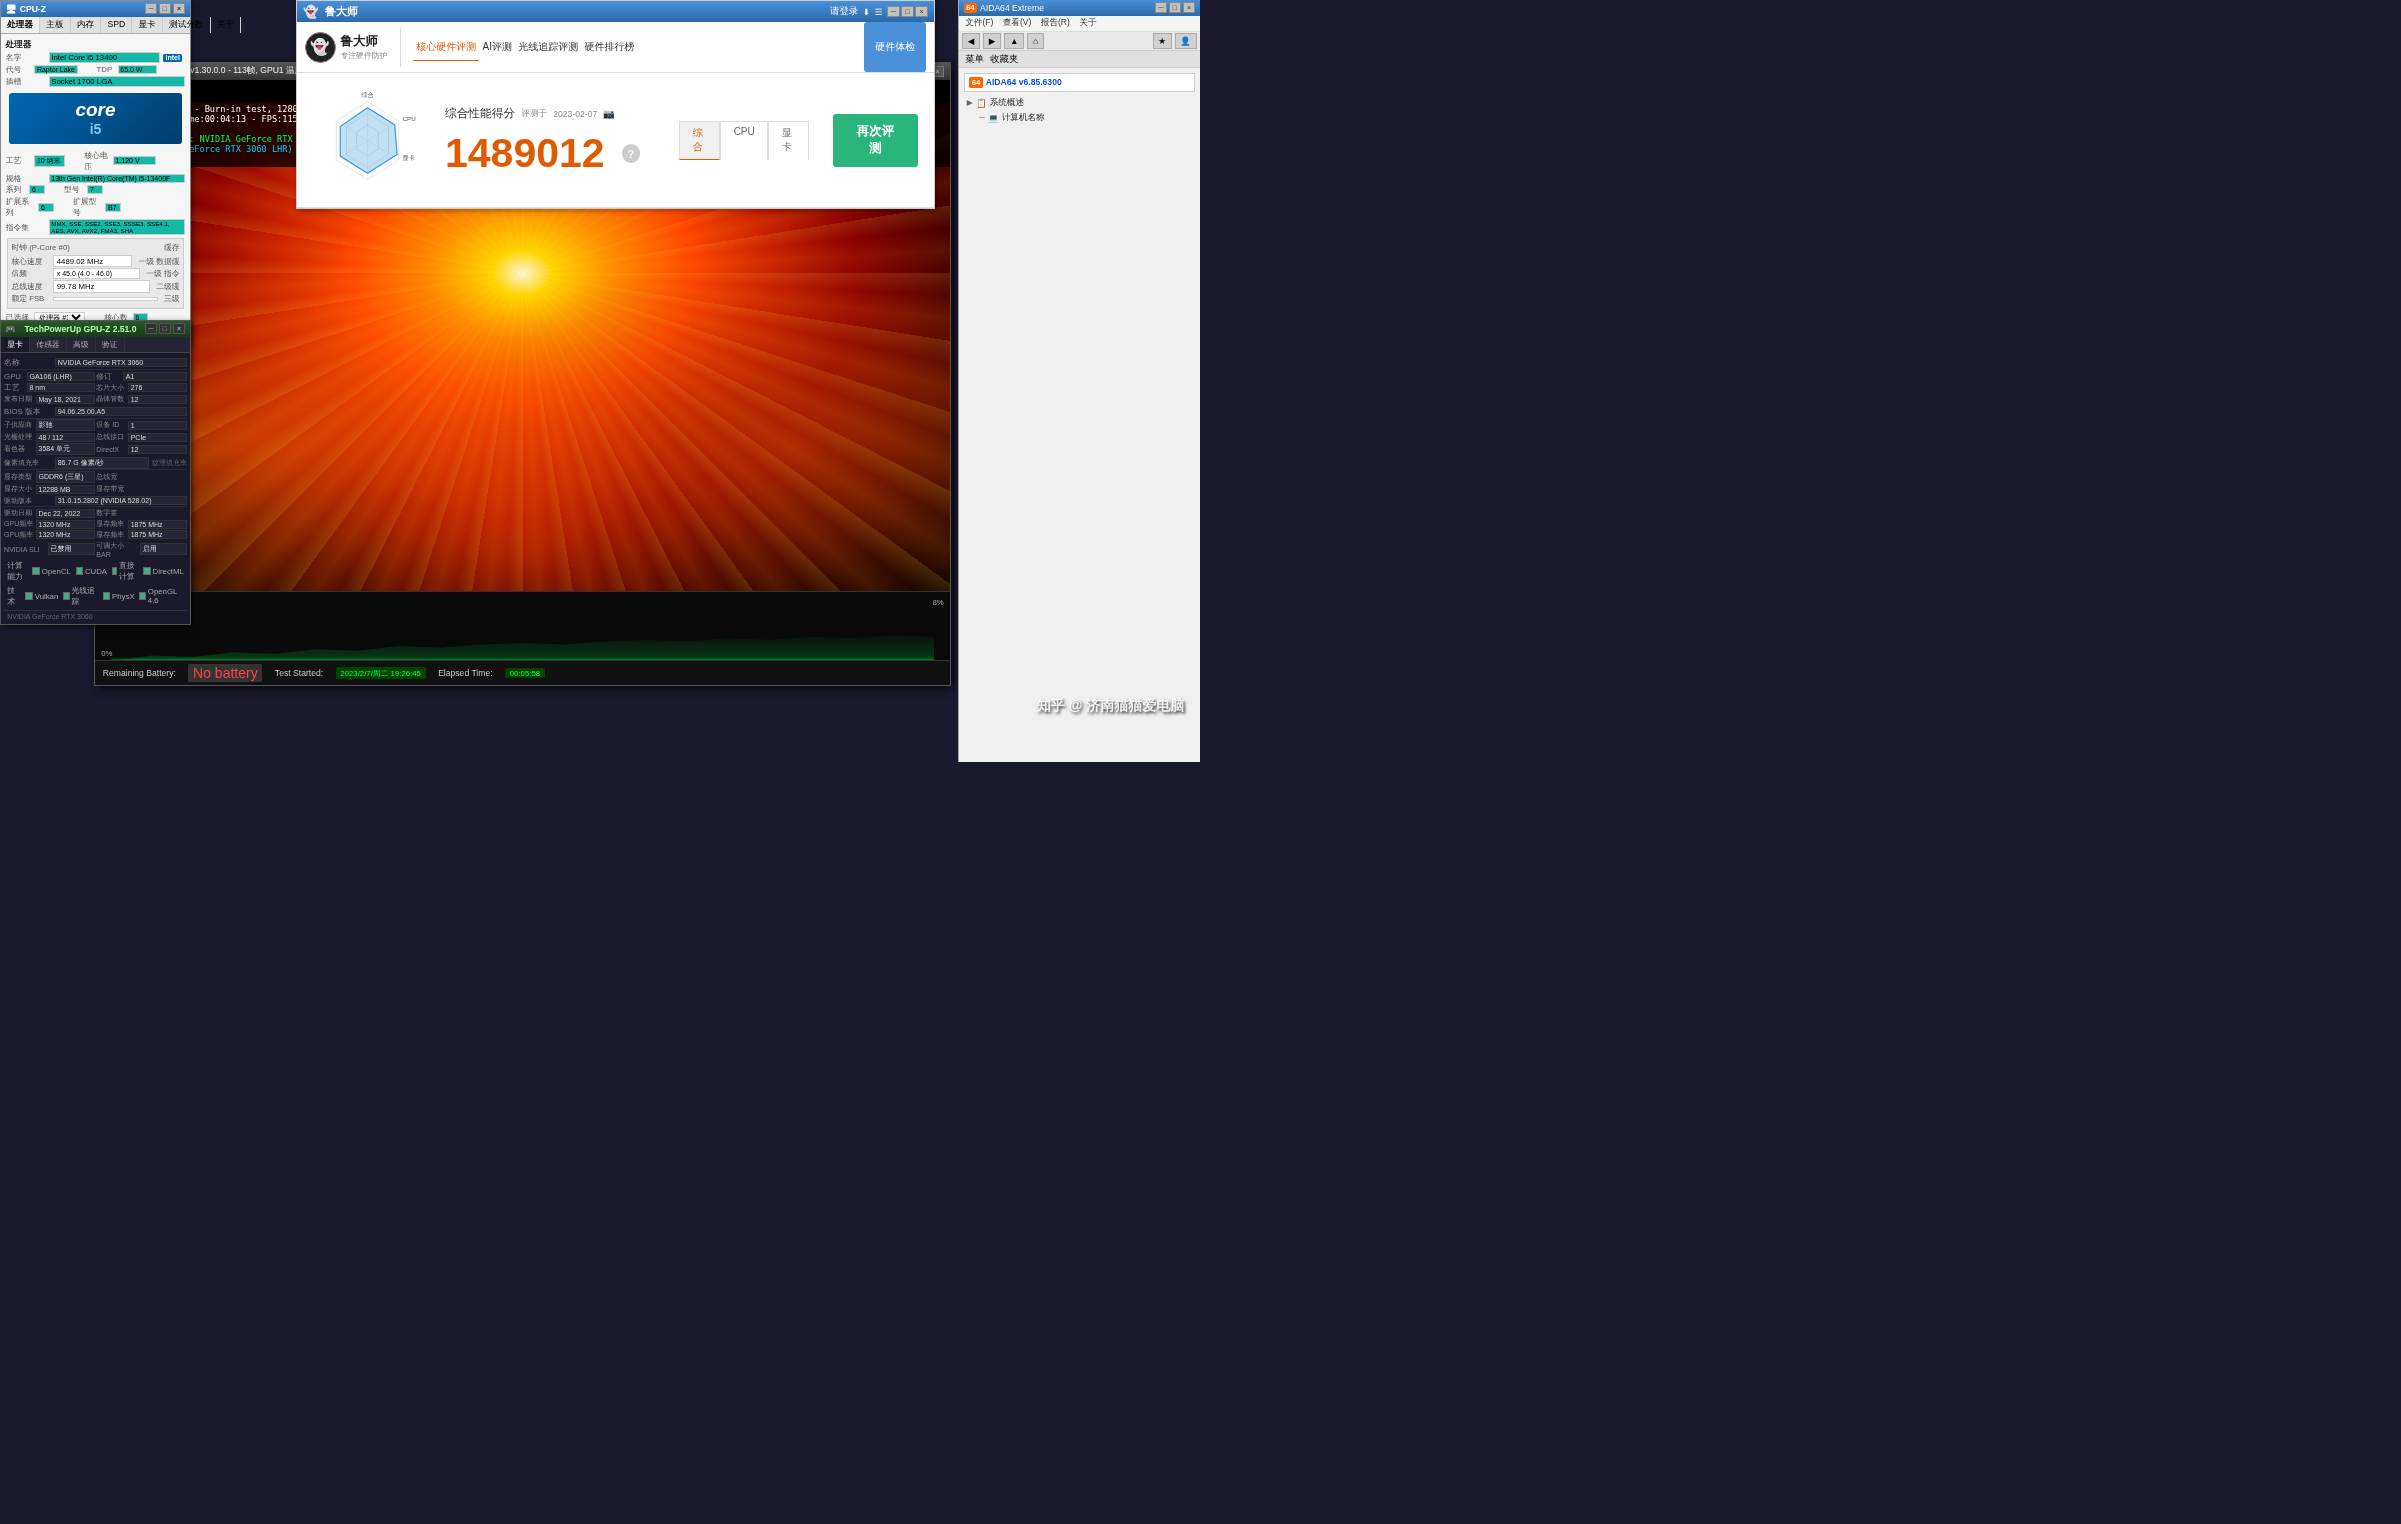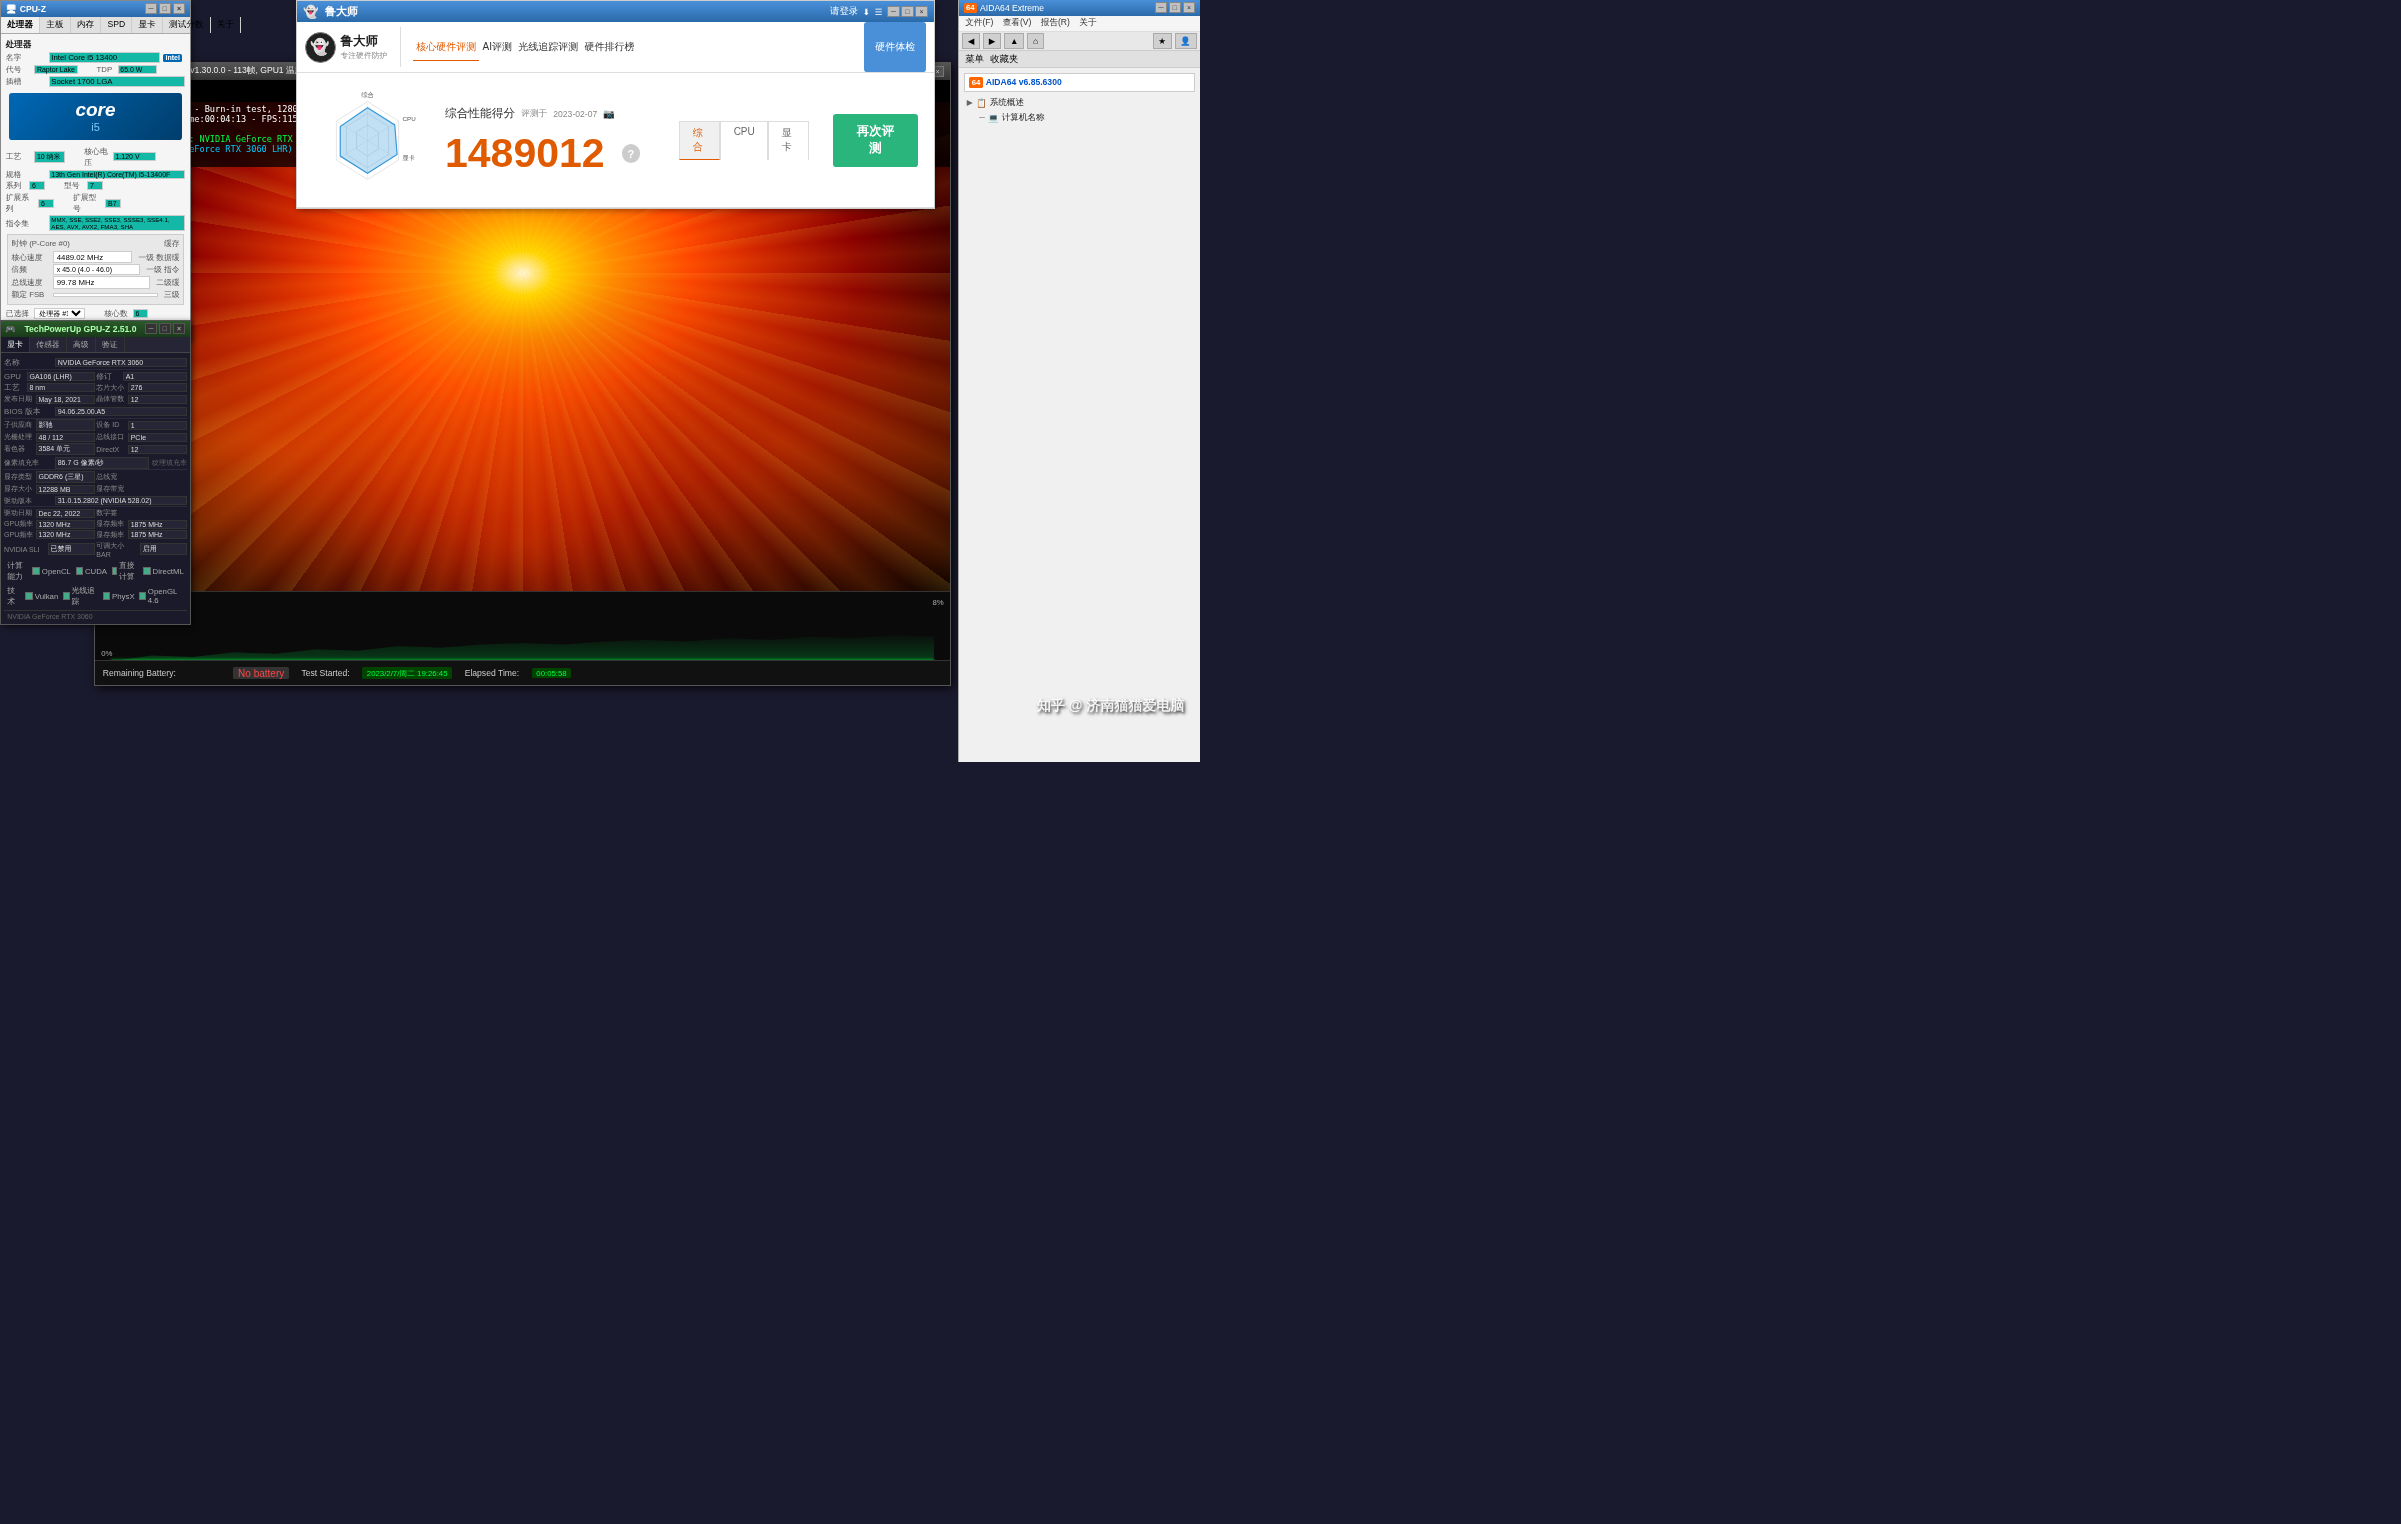--- a/index.html
+++ b/index.html
@@ -98,21 +98,21 @@
     .intel-branding {
       background: linear-gradient(135deg, #0068b5, #003d6b);
       color: white;
       text-align: center;
       padding: 6.2px;
       margin: 3.1px 1.6px;
       border-radius: 3.1px;
       font-size: 7px;
     }
     .intel-core-text { font-size: 19px; font-weight: bold; font-style: italic; }
-    .intel-i5 { font-size: 11px; font-weight: normal; color: #7fc8f8; }
+    .intel-i5 { font-size: 14px; font-weight: bold; color: #7fc8f8; }
 
     .cpuz-bottom-bar {
       display: flex;
       align-items: center;
       background: #e8e8e8;
       border-top: 0.8px solid #ccc;
       padding: 1.6px 3.1px;
       font-size: 7.8px;
       gap: 3.1px;
     }
@@ -354,22 +354,21 @@
       font-size: 8.6px;
       color: #ccc;
       z-index: 10;
       height: 25px;
     }
     .battery-badge {
       background: #333;
       color: #ff4444;
       padding: 0.8px 4.7px;
       border-radius: 1.6px;
-      font-size: 10px;
-      margin-left: 45px;
+      font-size: 14px;
     }
     .time-badge {
       background: #004400;
       color: #00ff44;
       padding: 0.8px 4.7px;
       border-radius: 1.6px;
       font-size: 7.8px;
     }
     .elapsed-badge {
       background: #004400;

